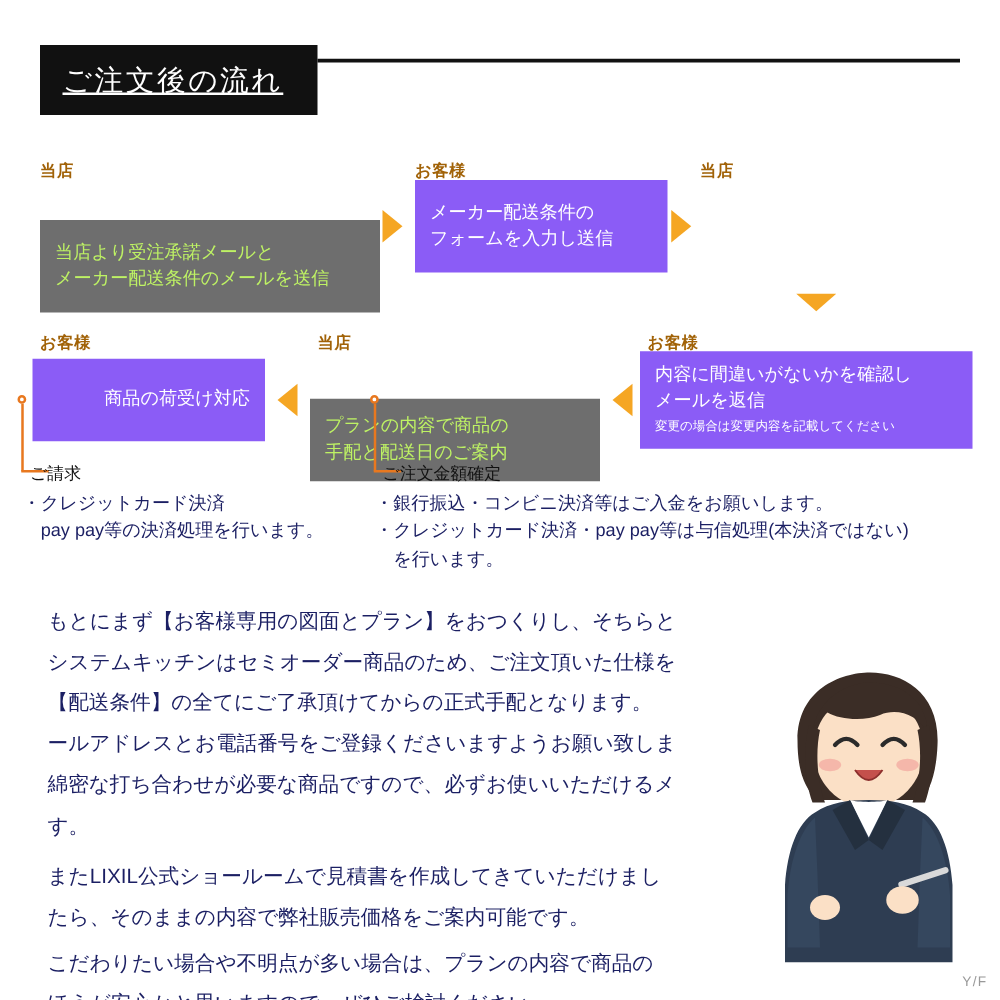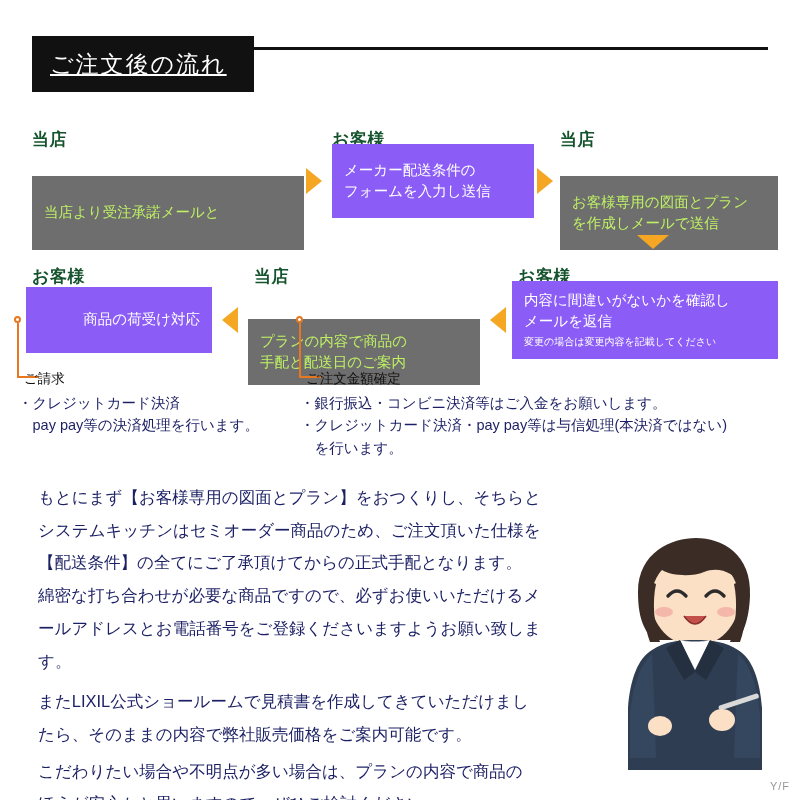--- a/index.html
+++ b/index.html
@@ -24,21 +24,21 @@
   }
   .title-bar span{
     color:#ffffff;font-size:23px;letter-spacing:2px;font-weight:400;text-decoration:underline;
   }
   .title-rule{
     position:absolute;left:254px;top:47px;width:514px;height:3px;background:#111111;
   }
 
   
   .step-label{
-    position:absolute;font-size:17px;font-weight:700;color:#14532d;
+    position:absolute;font-size:13px;font-weight:700;color:#a16207;
     letter-spacing:0.5px;
   }
 
   
   .box{
     position:absolute;box-sizing:border-box;
     display:flex;flex-direction:column;justify-content:center;
     padding:10px 12px;
     line-height:1.45;
   }
@@ -106,37 +106,34 @@
 <div class="page">
 
   <div class="title-bar">
     <span>ご注文後の流れ</span>
   </div>
   <div class="title-rule"></div>
 
   <div class="step-label" style="left:32px;top:128px;">当店</div>
   <div class="box box-gray" style="left:32px;top:144px;width:272px;height:74px;">
     <span class="line">当店より受注承諾メールと</span>
+    <span class="line">メーカー配送条件のメールを送信</span>
   </div>
 
   <div class="tri-right" style="left:306px;top:168px;"></div>
 
   <div class="step-label" style="left:332px;top:128px;">お客様</div>
   <div class="box box-navy" style="left:332px;top:144px;width:202px;height:74px;">
     <span class="line">メーカー配送条件の</span>
     <span class="line">フォームを入力し送信</span>
   </div>
 
   <div class="tri-right" style="left:537px;top:168px;"></div>
 
   <div class="step-label" style="left:560px;top:128px;">当店</div>
-  <div class="box box-gray" style="left:560px;top:144px;width:218px;height:74px;">
-    <span class="line">お客様専用の図面とプラン</span>
-    <span class="line">を作成しメールで送信</span>
-  </div>
 
   <div class="tri-down" style="left:637px;top:235px;"></div>
 
   <div class="step-label" style="left:32px;top:265px;">お客様</div>
   <div class="box box-navy" style="left:26px;top:287px;width:186px;height:66px;text-align:right;">
     <span class="line">商品の荷受け対応</span>
   </div>
 
   <div class="tri-left" style="left:222px;top:307px;"></div>
 
@@ -175,22 +172,22 @@
   <div class="cap-body" style="left:300px;top:392px;width:490px;">
     <span class="line">・銀行振込・コンビニ決済等はご入金をお願いします。</span>
     <span class="line">・クレジットカード決済・pay pay等は与信処理(本決済ではない)</span>
     <span class="line">　を行います。</span>
   </div>
 
   <div class="para">
     <p>もとにまず【お客様専用の図面とプラン】をおつくりし、そちらと</p>
     <p>システムキッチンはセミオーダー商品のため、ご注文頂いた仕様を</p>
     <p>【配送条件】の全てにご了承頂けてからの正式手配となります。</p>
+    <p>ールアドレスとお電話番号をご登録くださいますようお願い致しま</p>
     <p>綿密な打ち合わせが必要な商品ですので、必ずお使いいただけるメ</p>
-    <p>ールアドレスとお電話番号をご登録くださいますようお願い致しま</p>
     <p>す。</p>
     <p style="margin-top:14px;">またLIXIL公式ショールームで見積書を作成してきていただけまし</p>
     <p>たら、そのままの内容で弊社販売価格をご案内可能です。</p>
     <p style="margin-top:10px;">こだわりたい場合や不明点が多い場合は、プランの内容で商品の</p>
     <p>ほうが安心かと思いますので、ぜひご検討ください。</p>
   </div>
 
   <div class="illus">
     <svg width="180" height="240" viewBox="0 0 180 240">
 

